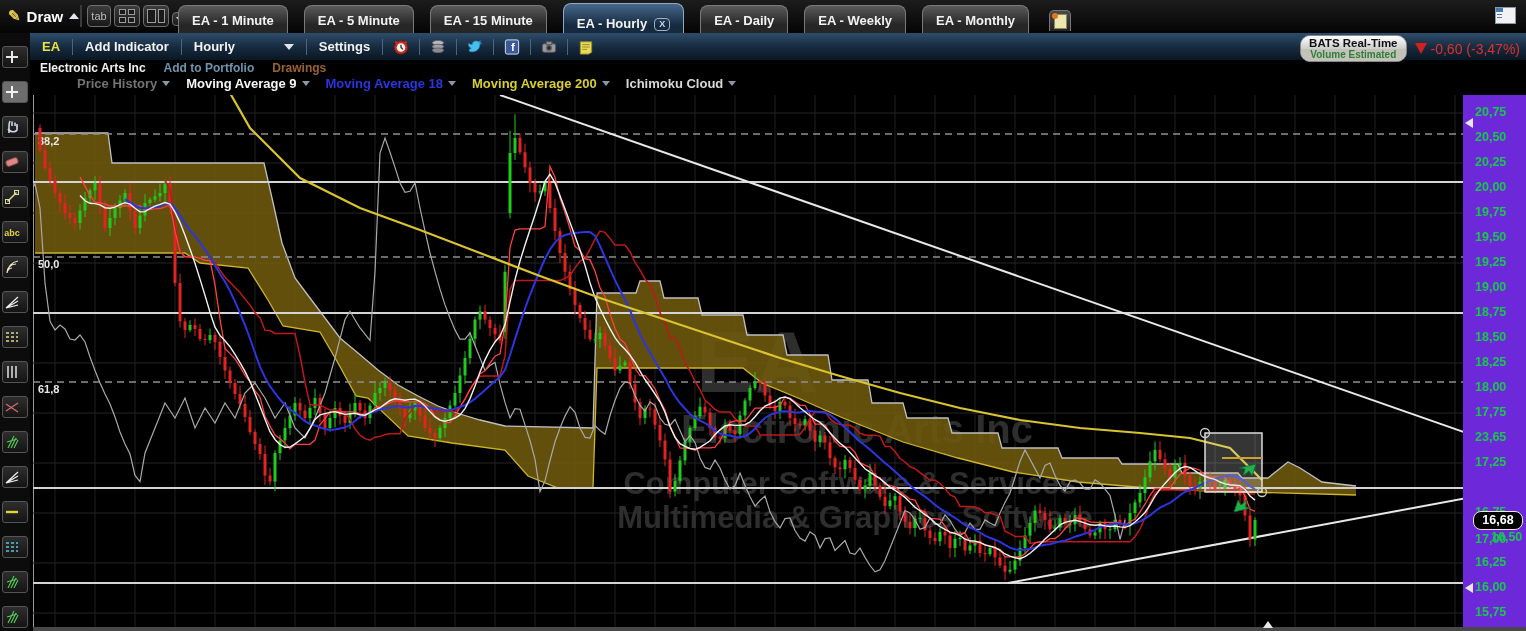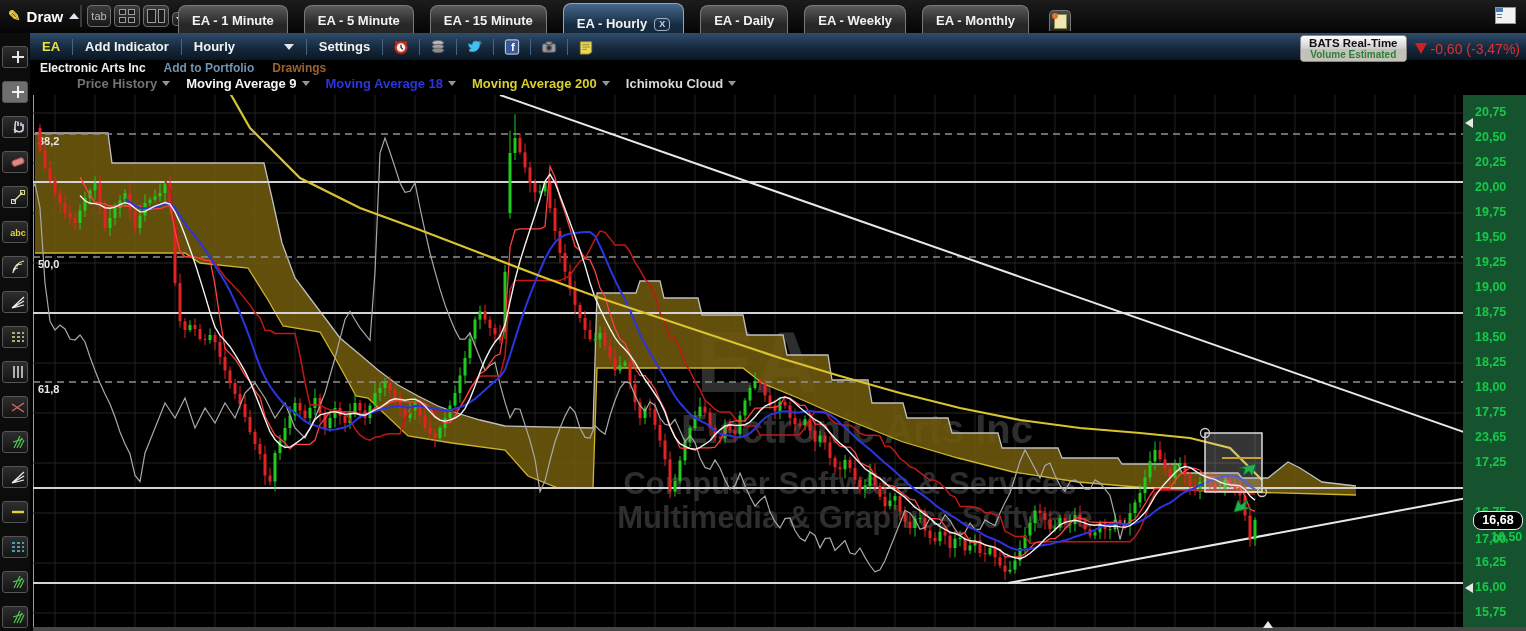--- a/index.html
+++ b/index.html
@@ -36,45 +36,45 @@
 
   
   #toolbar2{position:absolute;left:30px;top:33px;width:1496px;height:27px;
             background:linear-gradient(#2e4d6b,#16293d 55%,#0a1724);display:flex;align-items:center;}
   #toolbar2 .item{color:#f2f2f2;font-size:13px;font-weight:bold;margin:0 10px;cursor:pointer;display:flex;align-items:center;gap:6px;}
   #toolbar2 .sym{color:#e8e23c;margin-left:12px;}
   #toolbar2 .vsep{width:1px;height:16px;background:#4a657e;margin:0 2px;}
   .selectbox{display:flex;align-items:center;justify-content:space-between;width:100px;}
   .tbicon{width:20px;height:18px;margin:0 6px;cursor:pointer;}
   #quote{position:absolute;right:6px;top:2px;display:flex;align-items:center;gap:8px;}
-  #feedbadge{border:1px solid #888;border-radius:4px;overflow:hidden;text-align:center;background:#d8d8d8;}
+  #feedbadge{border:1px solid #888;border-radius:10px;overflow:hidden;text-align:center;background:#d8d8d8;}
   #feedbadge .l1{font-size:11.5px;font-weight:bold;color:#111;padding:1px 8px 0;background:linear-gradient(#fff,#ccc);}
   #feedbadge .l2{font-size:10px;font-weight:bold;color:#2f7d3a;padding:0 8px 1px;background:#c2c2b8;}
   #chg{display:flex;align-items:center;gap:4px;color:#e03030;font-size:14px;font-weight:normal;}
   .dnarrow{width:0;height:0;border-left:6px solid transparent;border-right:6px solid transparent;border-top:11px solid #d02020;}
 
   
   #inforow{position:absolute;left:40px;top:61px;display:flex;gap:18px;font-size:12px;font-weight:bold;}
   #inforow .company{color:#f0f0f0;}
   #inforow .portfolio{color:#6f93b0;cursor:pointer;}
   #inforow .drawings{color:#9a6230;cursor:pointer;}
   #indrow{position:absolute;left:40px;top:76px;display:flex;gap:16px;font-size:13px;font-weight:bold;align-items:center;}
   .inditem{display:flex;align-items:center;gap:5px;cursor:pointer;}
   .indtri{width:0;height:0;border-left:4px solid transparent;border-right:4px solid transparent;border-top:5px solid #8a97a5;}
 
   
   #sidebar{position:absolute;left:0;top:33px;width:30px;height:598px;background:#0c0c0c;}
   .tool{width:26px;height:22px;margin:13px auto;border:1px solid #555;border-radius:3px;
-        background:linear-gradient(#2e2e2e,#141414);display:flex;align-items:center;justify-content:flex-end;cursor:pointer;box-sizing:border-box;}
+        background:linear-gradient(#2e2e2e,#141414);display:flex;align-items:center;justify-content:flex-start;cursor:pointer;box-sizing:border-box;}
   .tool.selected{background:#6e6e6e;}
 
   
   #plotborder{position:absolute;left:33px;top:95px;width:1px;height:532px;background:#9a9a9a;}
   #chart{position:absolute;left:33px;top:95px;width:1430px;height:532px;cursor:crosshair;}
-  #axis{position:absolute;left:1463px;top:95px;width:63px;height:532px;background:#14532d;font-weight:bold;}
+  #axis{position:absolute;left:1463px;top:95px;width:63px;height:532px;background:#6d28d9;font-weight:bold;}
   .axlabel{position:absolute;left:12px;color:#17c94a;font-size:12.5px;font-weight:bold;}
   .axtri{position:absolute;left:2px;width:0;height:0;border-top:5px solid transparent;border-bottom:5px solid transparent;border-right:8px solid #e8e8e8;}
   #pricebubble{position:absolute;left:10px;width:48px;height:17px;background:#000;border:1.5px solid #e8e8e8;border-radius:8px;
                color:#fff;font-size:12.5px;font-weight:bold;text-align:center;line-height:17px;}
   #botstrip{position:absolute;left:33px;top:627px;width:1493px;height:4px;background:#484848;}
   #timemarker{position:absolute;top:621px;width:0;height:0;border-left:5px solid transparent;border-right:5px solid transparent;border-bottom:7px solid #e8e8e8;}
 </style>
 </head>
 <body>
 

